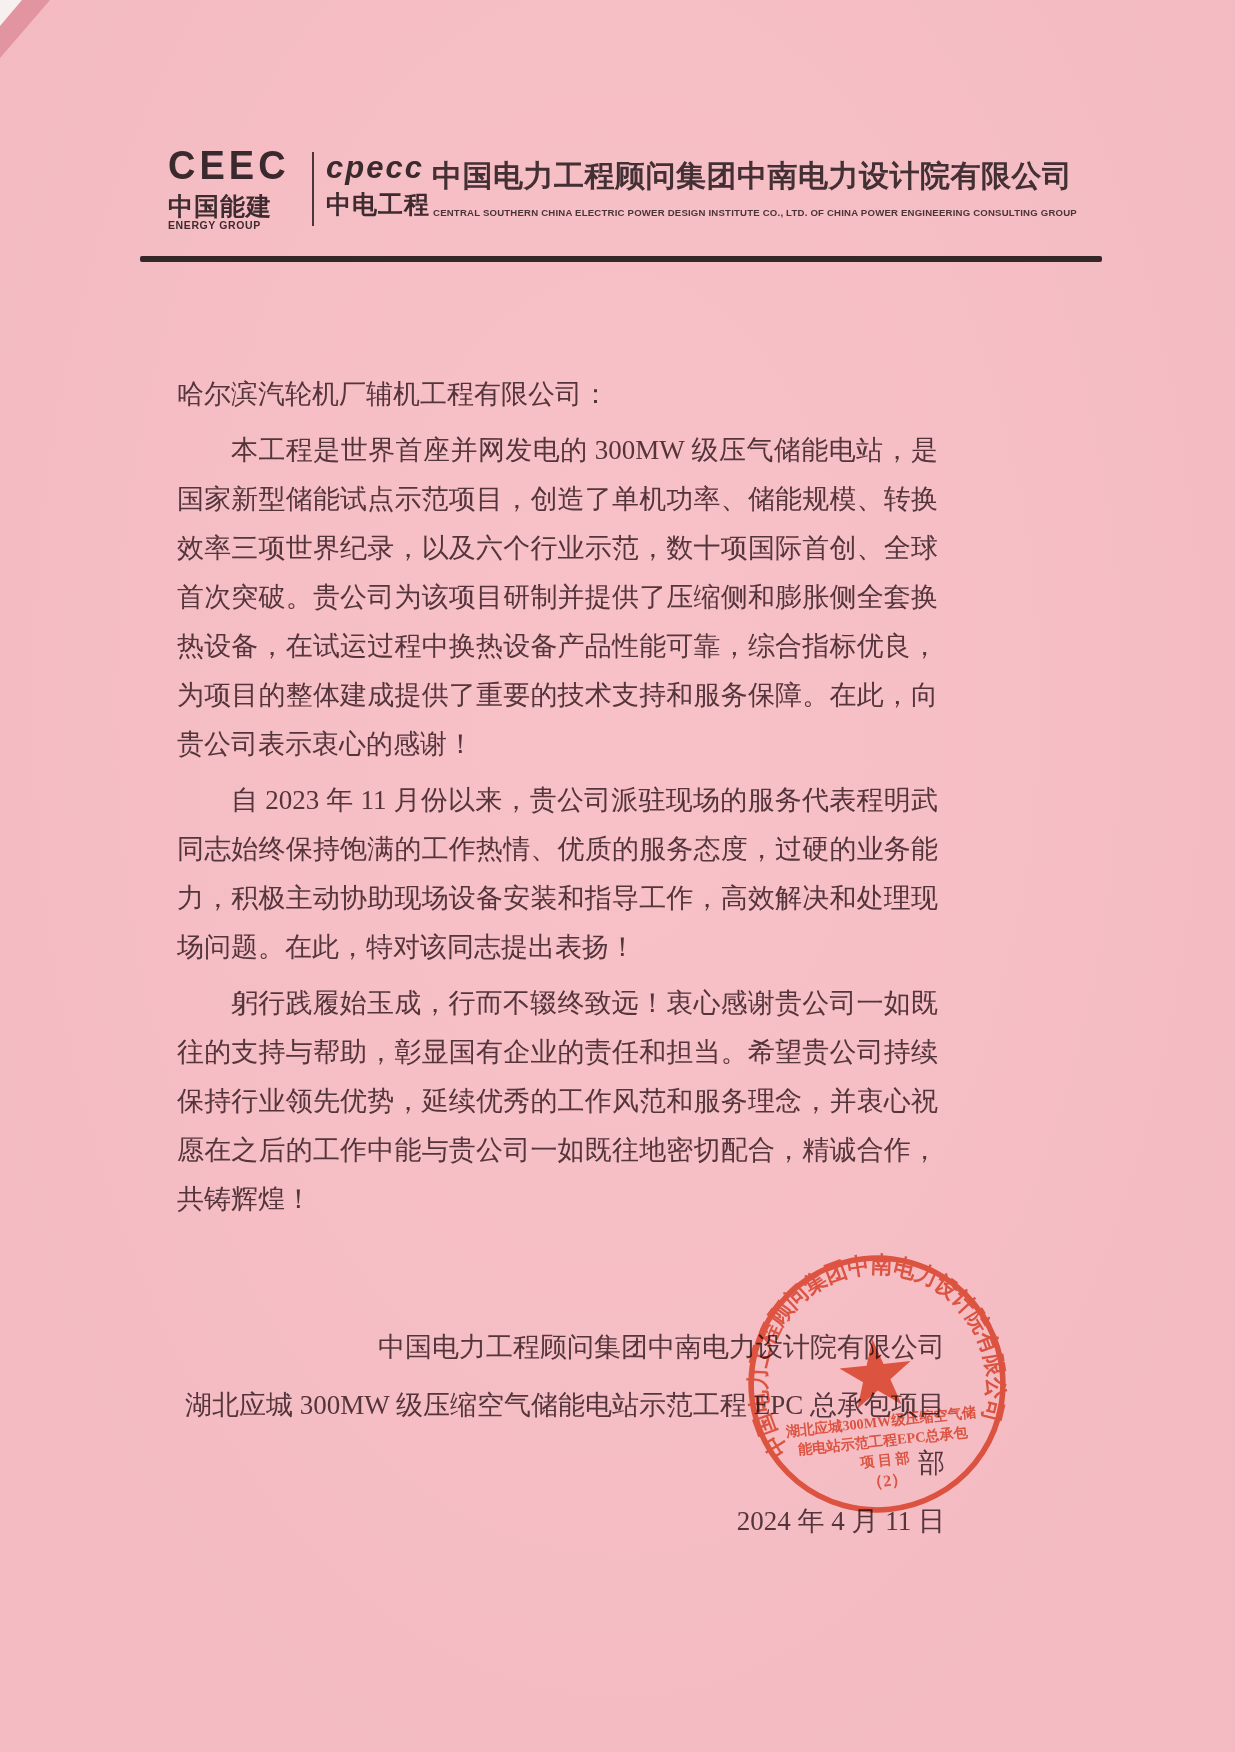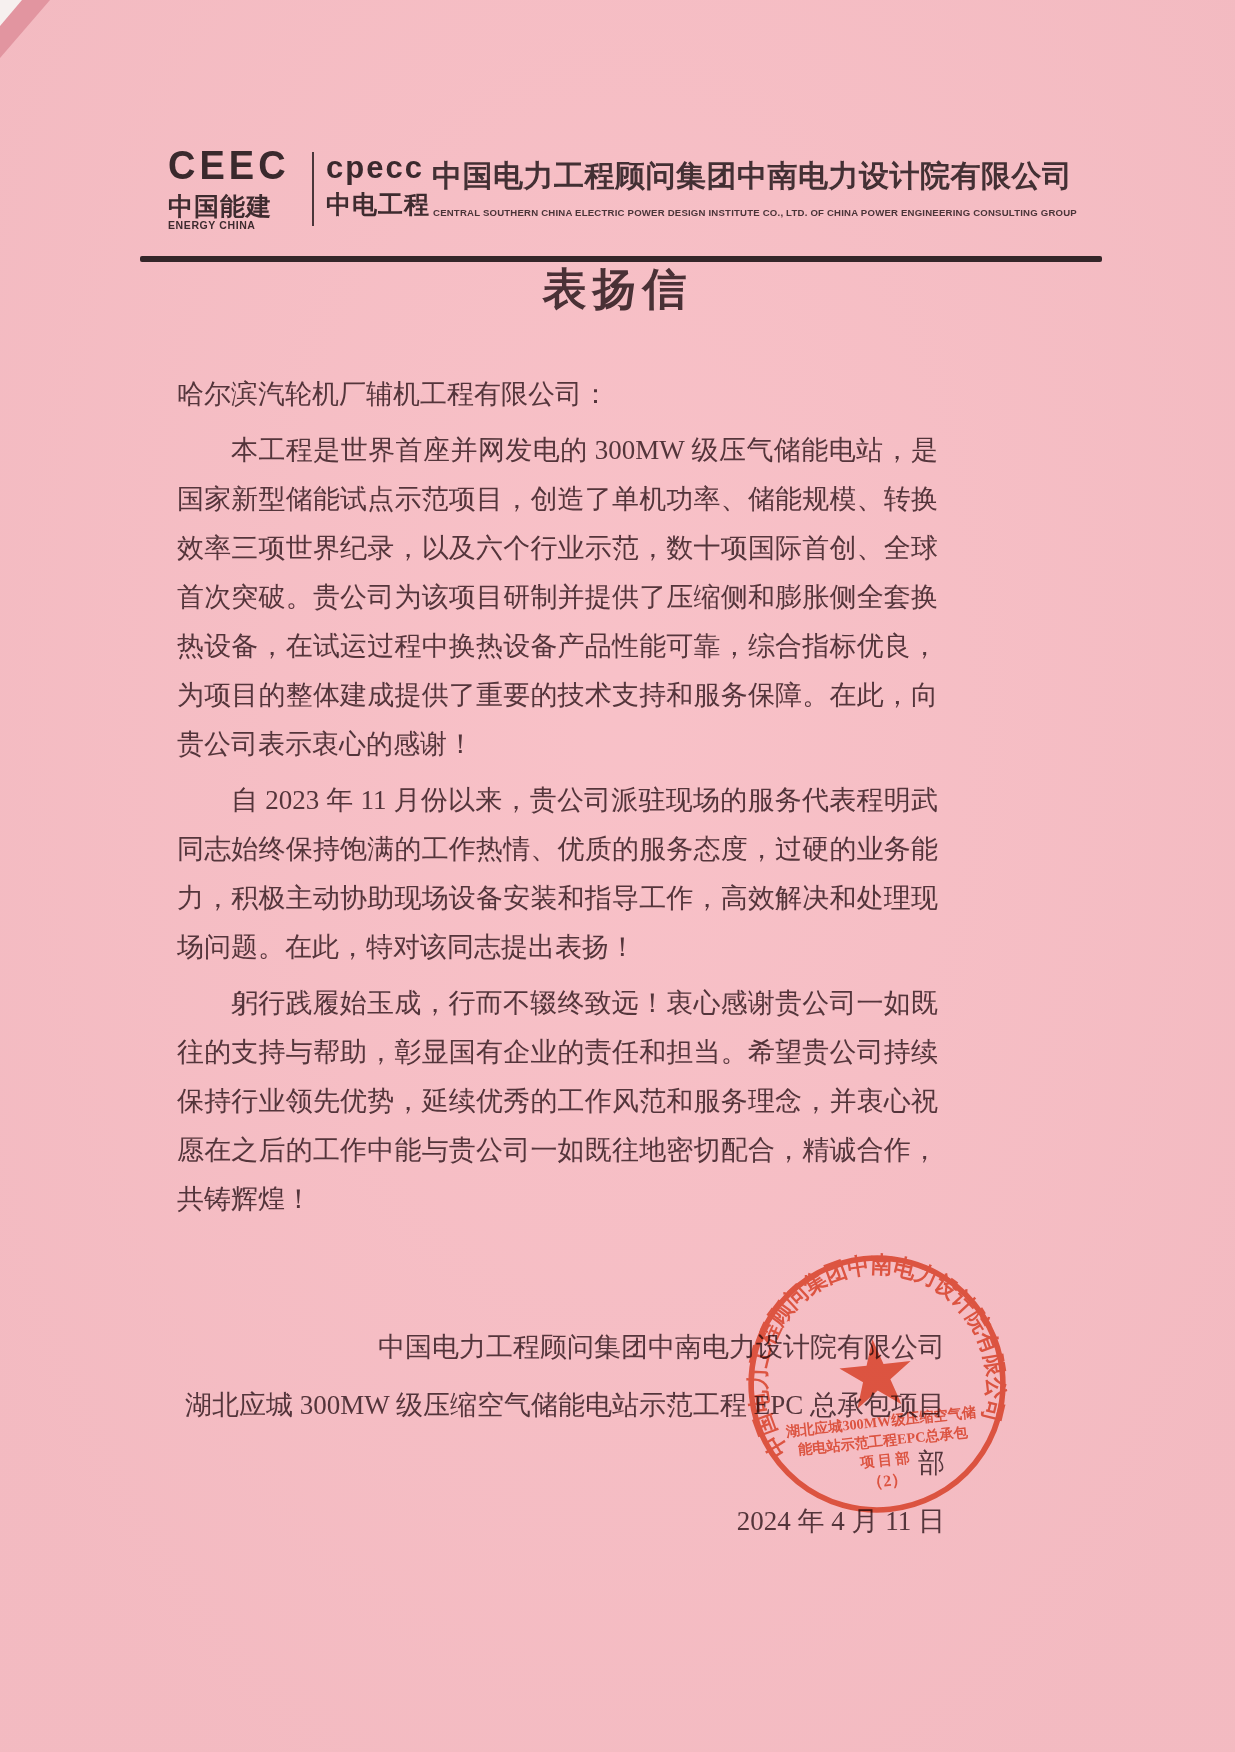--- a/index.html
+++ b/index.html
@@ -27,21 +27,21 @@
 
   
   .header{position:absolute;left:0;top:0;width:1145px;height:260px;
           font-family:"Liberation Sans","DejaVu Sans",sans-serif;color:#3e2b2f;}
   .ceec-mark{position:absolute;left:168px;top:144px;font-size:38px;font-weight:900;
              letter-spacing:4px;transform:scaleY(1.05);color:#3a292d;}
   .ceec-cn{position:absolute;left:168px;top:190px;font-size:25px;font-weight:700;letter-spacing:1px;}
   .ceec-en{position:absolute;left:168px;top:219px;font-size:10.5px;font-weight:700;letter-spacing:0.6px;}
   .logo-divider{position:absolute;left:312px;top:152px;width:2px;height:74px;background:#4a363a;}
   .cpecc-mark{position:absolute;left:326px;top:150px;font-size:31px;font-weight:800;
-              letter-spacing:2px;color:#3a292d;}
+              font-style:italic;letter-spacing:2px;color:#3a292d;}
   .cpecc-cn{position:absolute;left:326px;top:188px;font-size:25px;font-weight:700;letter-spacing:1px;}
   .company-cn{position:absolute;left:432px;top:156px;font-size:30px;font-weight:700;
               letter-spacing:0.5px;white-space:nowrap;color:#433034;}
   .company-en{position:absolute;left:433px;top:199px;font-size:9.6px;font-weight:600;
               letter-spacing:0.2px;white-space:nowrap;color:#4a3438;margin-top:8px;}
   .rule{position:absolute;left:140px;top:256px;width:962px;height:6px;background:#342629;border-radius:2px;}
 
   
   .title{position:absolute;left:0;top:260px;width:1235px;margin:0;text-align:center;
          font-size:44px;font-weight:700;letter-spacing:6px;color:#4a3136;
@@ -74,31 +74,30 @@
 <body>
 
 <div class="page">
 
   <div class="corner-fold"></div>
   <div class="corner-fold-white"></div>
 
   <header class="header">
     <div class="ceec-mark">CEEC</div>
     <div class="ceec-cn">中国能建</div>
-    <div class="ceec-en">ENERGY CHINA</div>
+    <div class="ceec-en">ENERGY GROUP</div>
     <div class="logo-divider"></div>
     <div class="cpecc-mark">cpecc</div>
     <div class="cpecc-cn">中电工程</div>
     <div class="company-cn">中国电力工程顾问集团中南电力设计院有限公司</div>
     <div class="company-en">CENTRAL SOUTHERN CHINA ELECTRIC POWER DESIGN INSTITUTE CO., LTD. OF CHINA POWER ENGINEERING CONSULTING GROUP</div>
   </header>
 
   <div class="rule"></div>
 
-  <h1 class="title">表扬信</h1>
 
   <main class="body-text">
     <p class="salutation">哈尔滨汽轮机厂辅机工程有限公司：</p>
     <p class="para">本工程是世界首座并网发电的 300MW 级压气储能电站，是国家新型储能试点示范项目，创造了单机功率、储能规模、转换效率三项世界纪录，以及六个行业示范，数十项国际首创、全球首次突破。贵公司为该项目研制并提供了压缩侧和膨胀侧全套换热设备，在试运过程中换热设备产品性能可靠，综合指标优良，为项目的整体建成提供了重要的技术支持和服务保障。在此，向贵公司表示衷心的感谢！</p>
     <p class="para">自 2023 年 11 月份以来，贵公司派驻现场的服务代表程明武同志始终保持饱满的工作热情、优质的服务态度，过硬的业务能力，积极主动协助现场设备安装和指导工作，高效解决和处理现场问题。在此，特对该同志提出表扬！</p>
     <p class="para">躬行践履始玉成，行而不辍终致远！衷心感谢贵公司一如既往的支持与帮助，彰显国有企业的责任和担当。希望贵公司持续保持行业领先优势，延续优秀的工作风范和服务理念，并衷心祝愿在之后的工作中能与贵公司一如既往地密切配合，精诚合作，共铸辉煌！</p>
 
     <div class="sig">
       <p>中国电力工程顾问集团中南电力设计院有限公司</p>
       <p>湖北应城 300MW 级压缩空气储能电站示范工程 EPC 总承包项目部</p>

